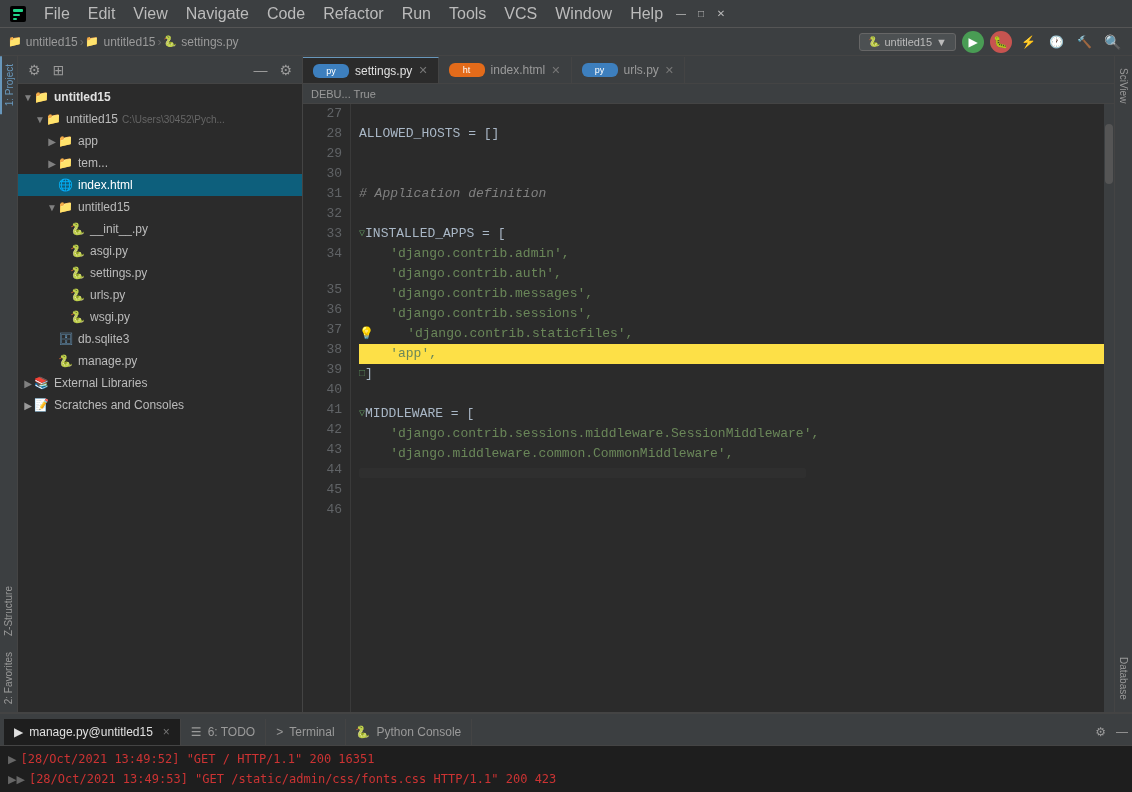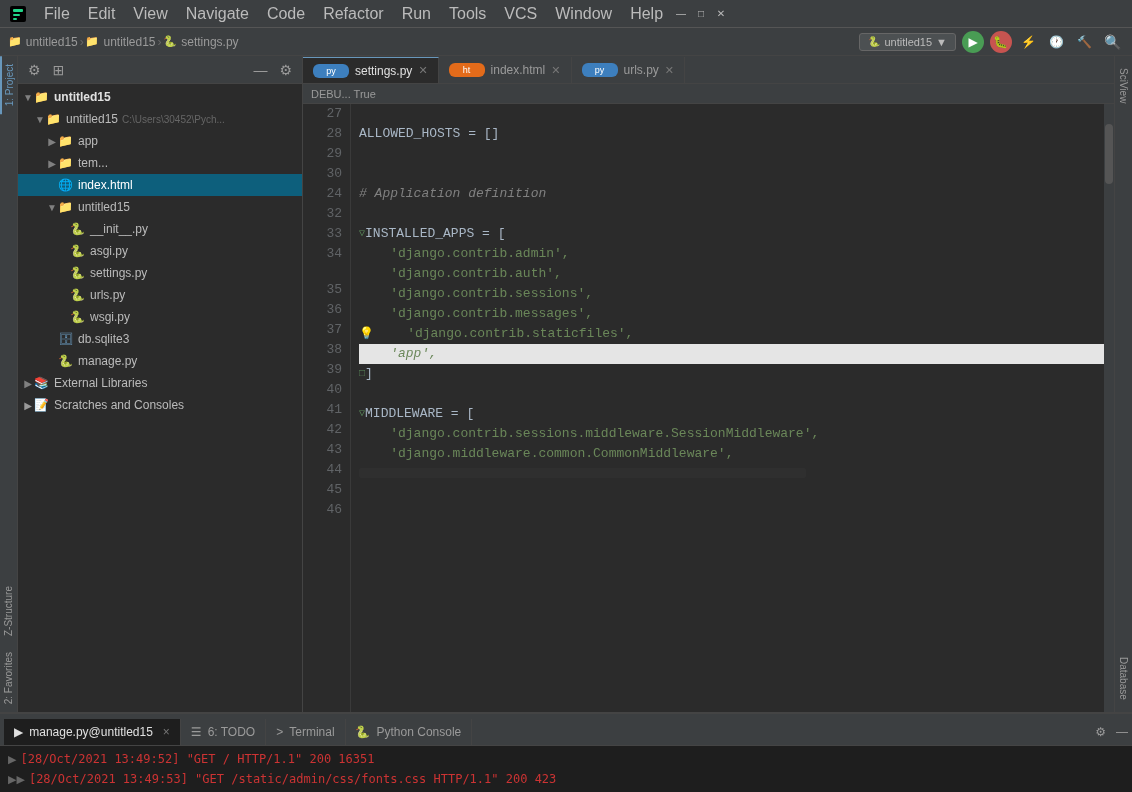--- a/index.html
+++ b/index.html
@@ -285,21 +285,21 @@
     <div style="background:#3c3f41;height:20px;display:flex;align-items:center;padding:0 8px;border-bottom:1px solid #444;font-size:11px;color:#9a9a9a;">
       <span>DEBU... True</span>
     </div>
 
     <div id="code-editor">
       <div id="line-numbers">
         <div style="line-height:20px;">27</div>
         <div style="line-height:20px;">28</div>
         <div style="line-height:20px;">29</div>
         <div style="line-height:20px;">30</div>
-        <div style="line-height:20px;">24</div>
+        <div style="line-height:20px;">31</div>
         <div style="line-height:20px;">32</div>
         <div style="line-height:20px;">33</div>
         <div style="line-height:20px;">34</div>
         <div style="line-height:20px;margin-top:16px;">35</div>
         <div style="line-height:20px;">36</div>
         <div style="line-height:20px;">37</div>
         <div style="line-height:20px;">38</div>
         <div style="line-height:20px;">39</div>
         <div style="line-height:20px;">40</div>
         <div style="line-height:20px;">41</div>
@@ -335,33 +335,33 @@
         <div class="code-line">
           <span class="kw-green">&nbsp;&nbsp;&nbsp;&nbsp;'django.contrib.admin',</span>
         </div>
 
         <div class="code-line">
           <span class="kw-green">&nbsp;&nbsp;&nbsp;&nbsp;'django.contrib.auth',</span>
         </div>
 
 
         <div class="code-line">
+          <span class="kw-green">&nbsp;&nbsp;&nbsp;&nbsp;'django.contrib.messages',</span>
+        </div>
+
+        <div class="code-line">
           <span class="kw-green">&nbsp;&nbsp;&nbsp;&nbsp;'django.contrib.sessions',</span>
-        </div>
-
-        <div class="code-line">
-          <span class="kw-green">&nbsp;&nbsp;&nbsp;&nbsp;'django.contrib.messages',</span>
         </div>
 
         <div class="code-line" style="position:relative;">
           <span class="bulb">💡</span>
           <span class="kw-green">&nbsp;&nbsp;&nbsp;&nbsp;'django.contrib.staticfiles',</span>
         </div>
 
-        <div class="code-line" style="background:#e5e5e5;font-style:italic;">
+        <div class="code-line" style="background:#fde047;">
           <span class="kw-green">&nbsp;&nbsp;&nbsp;&nbsp;'app',</span>
         </div>
 
         <div class="code-line">
           <span class="fold-marker">□</span>
           <span class="kw-white">]</span>
         </div>
 
         <div class="code-line">&nbsp;</div>
 

